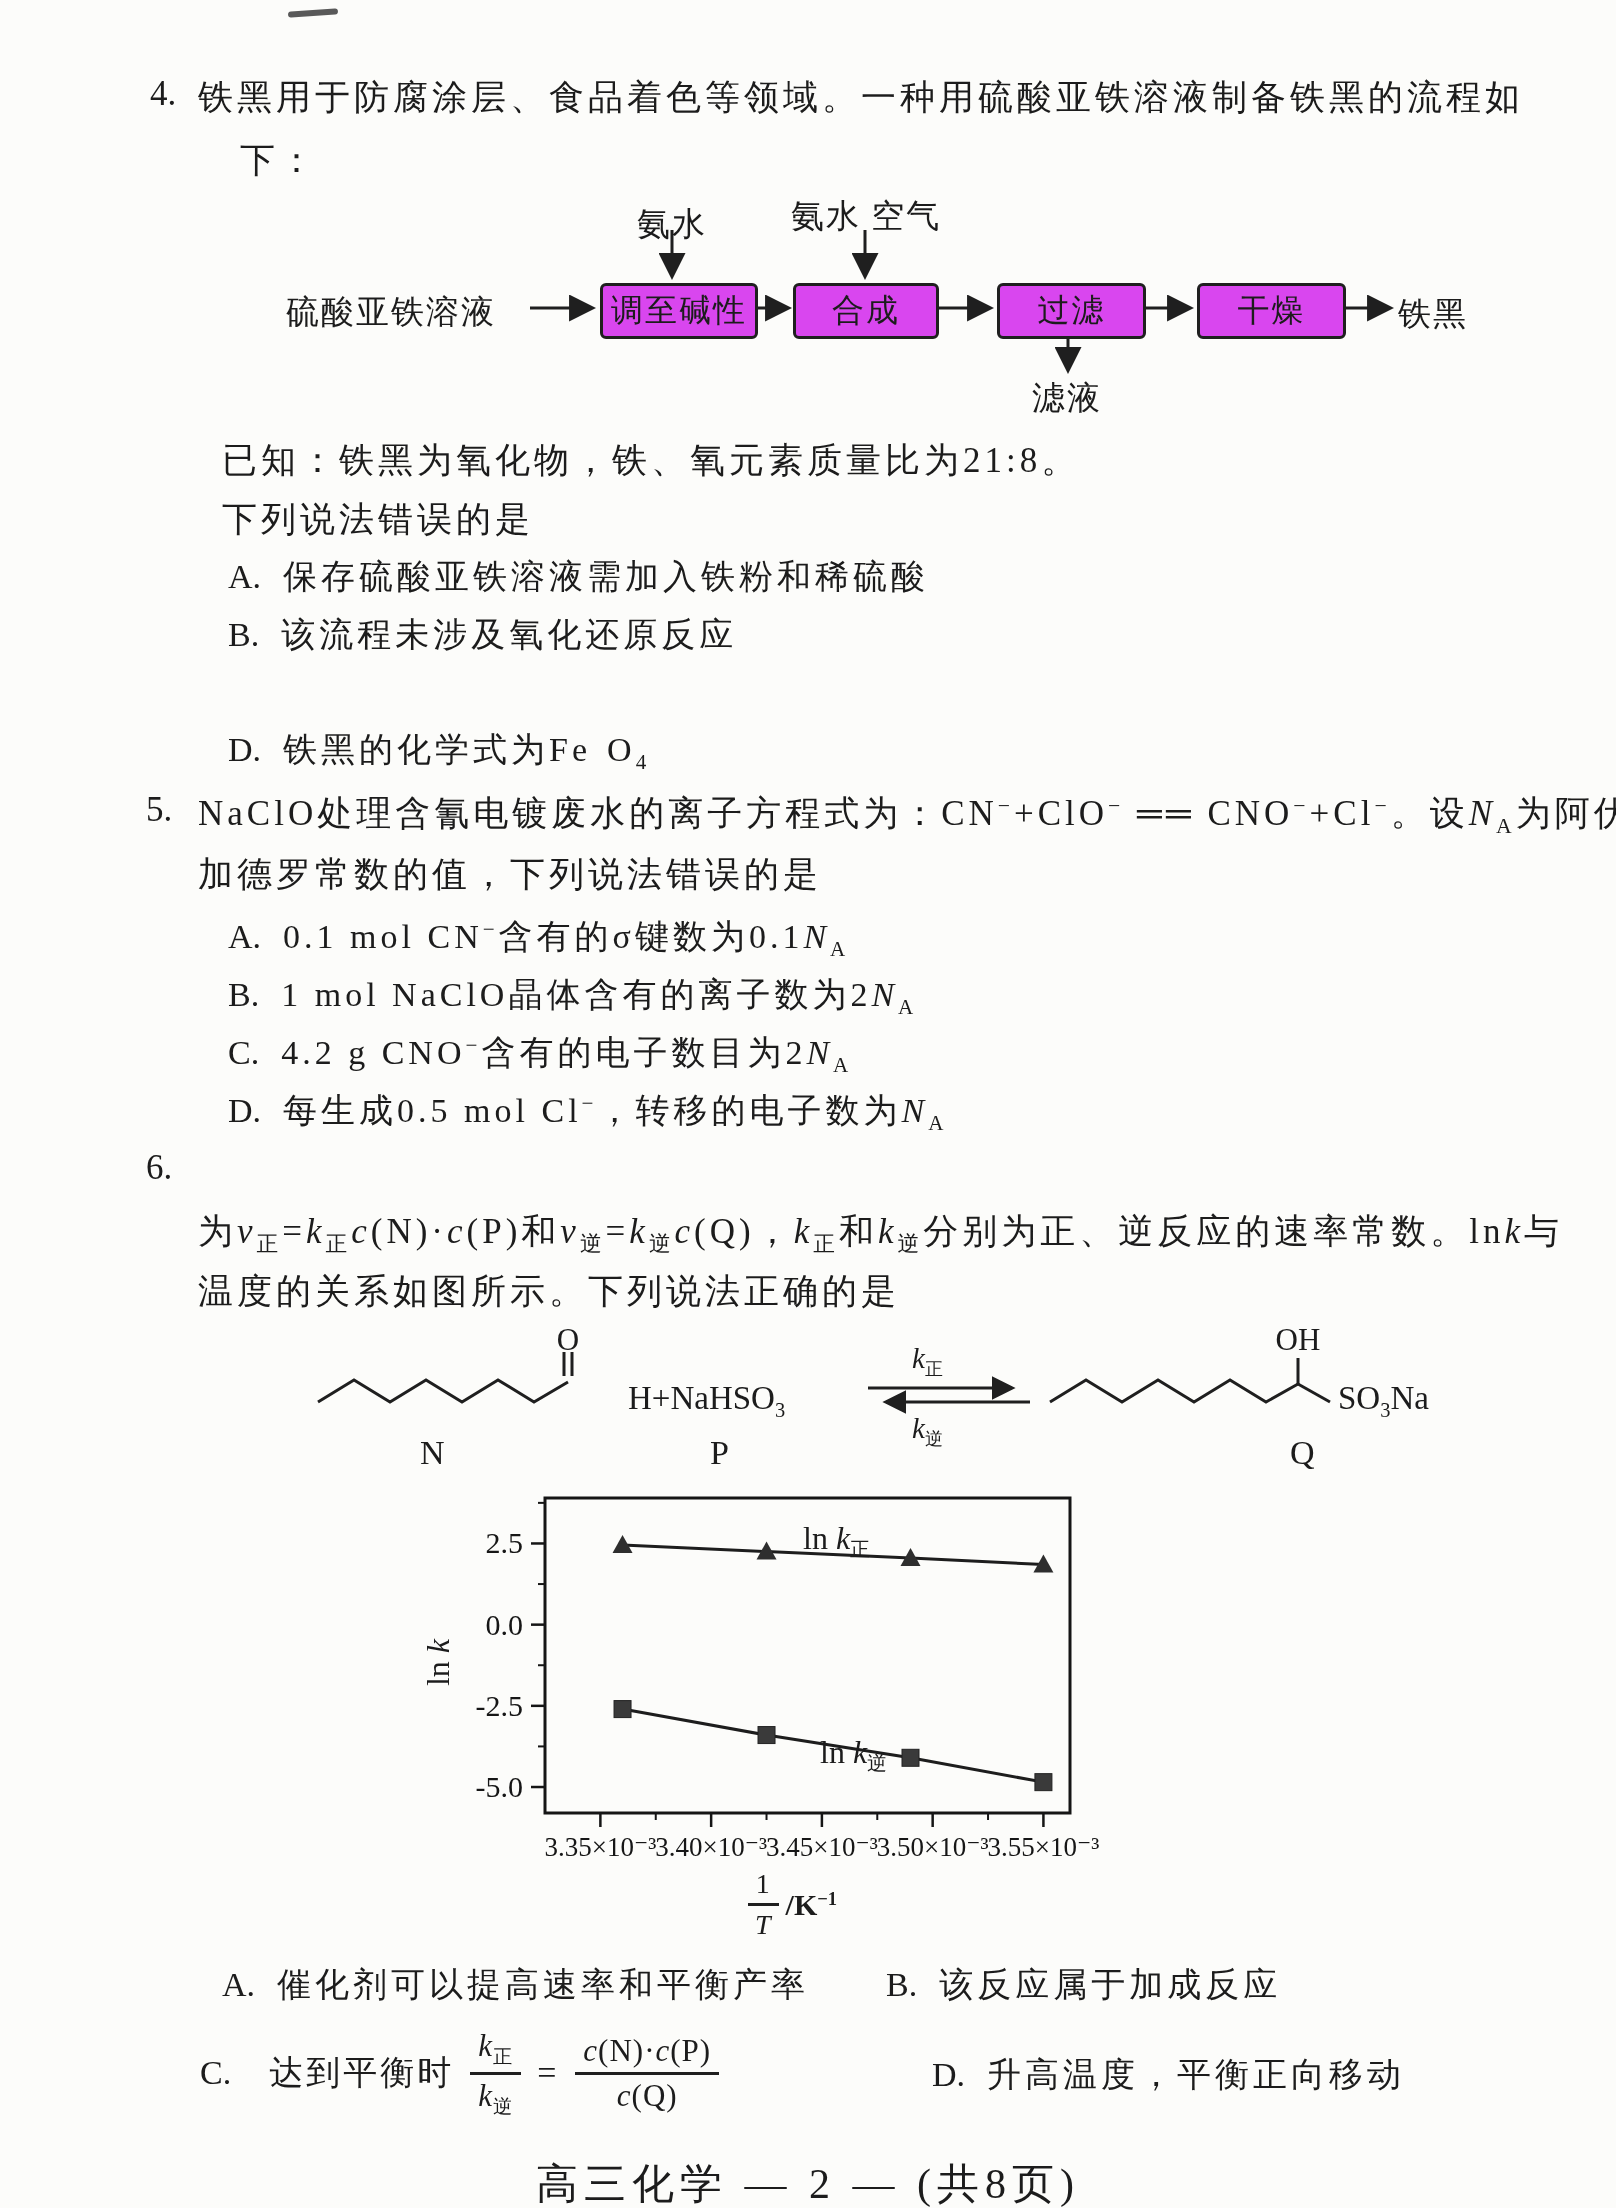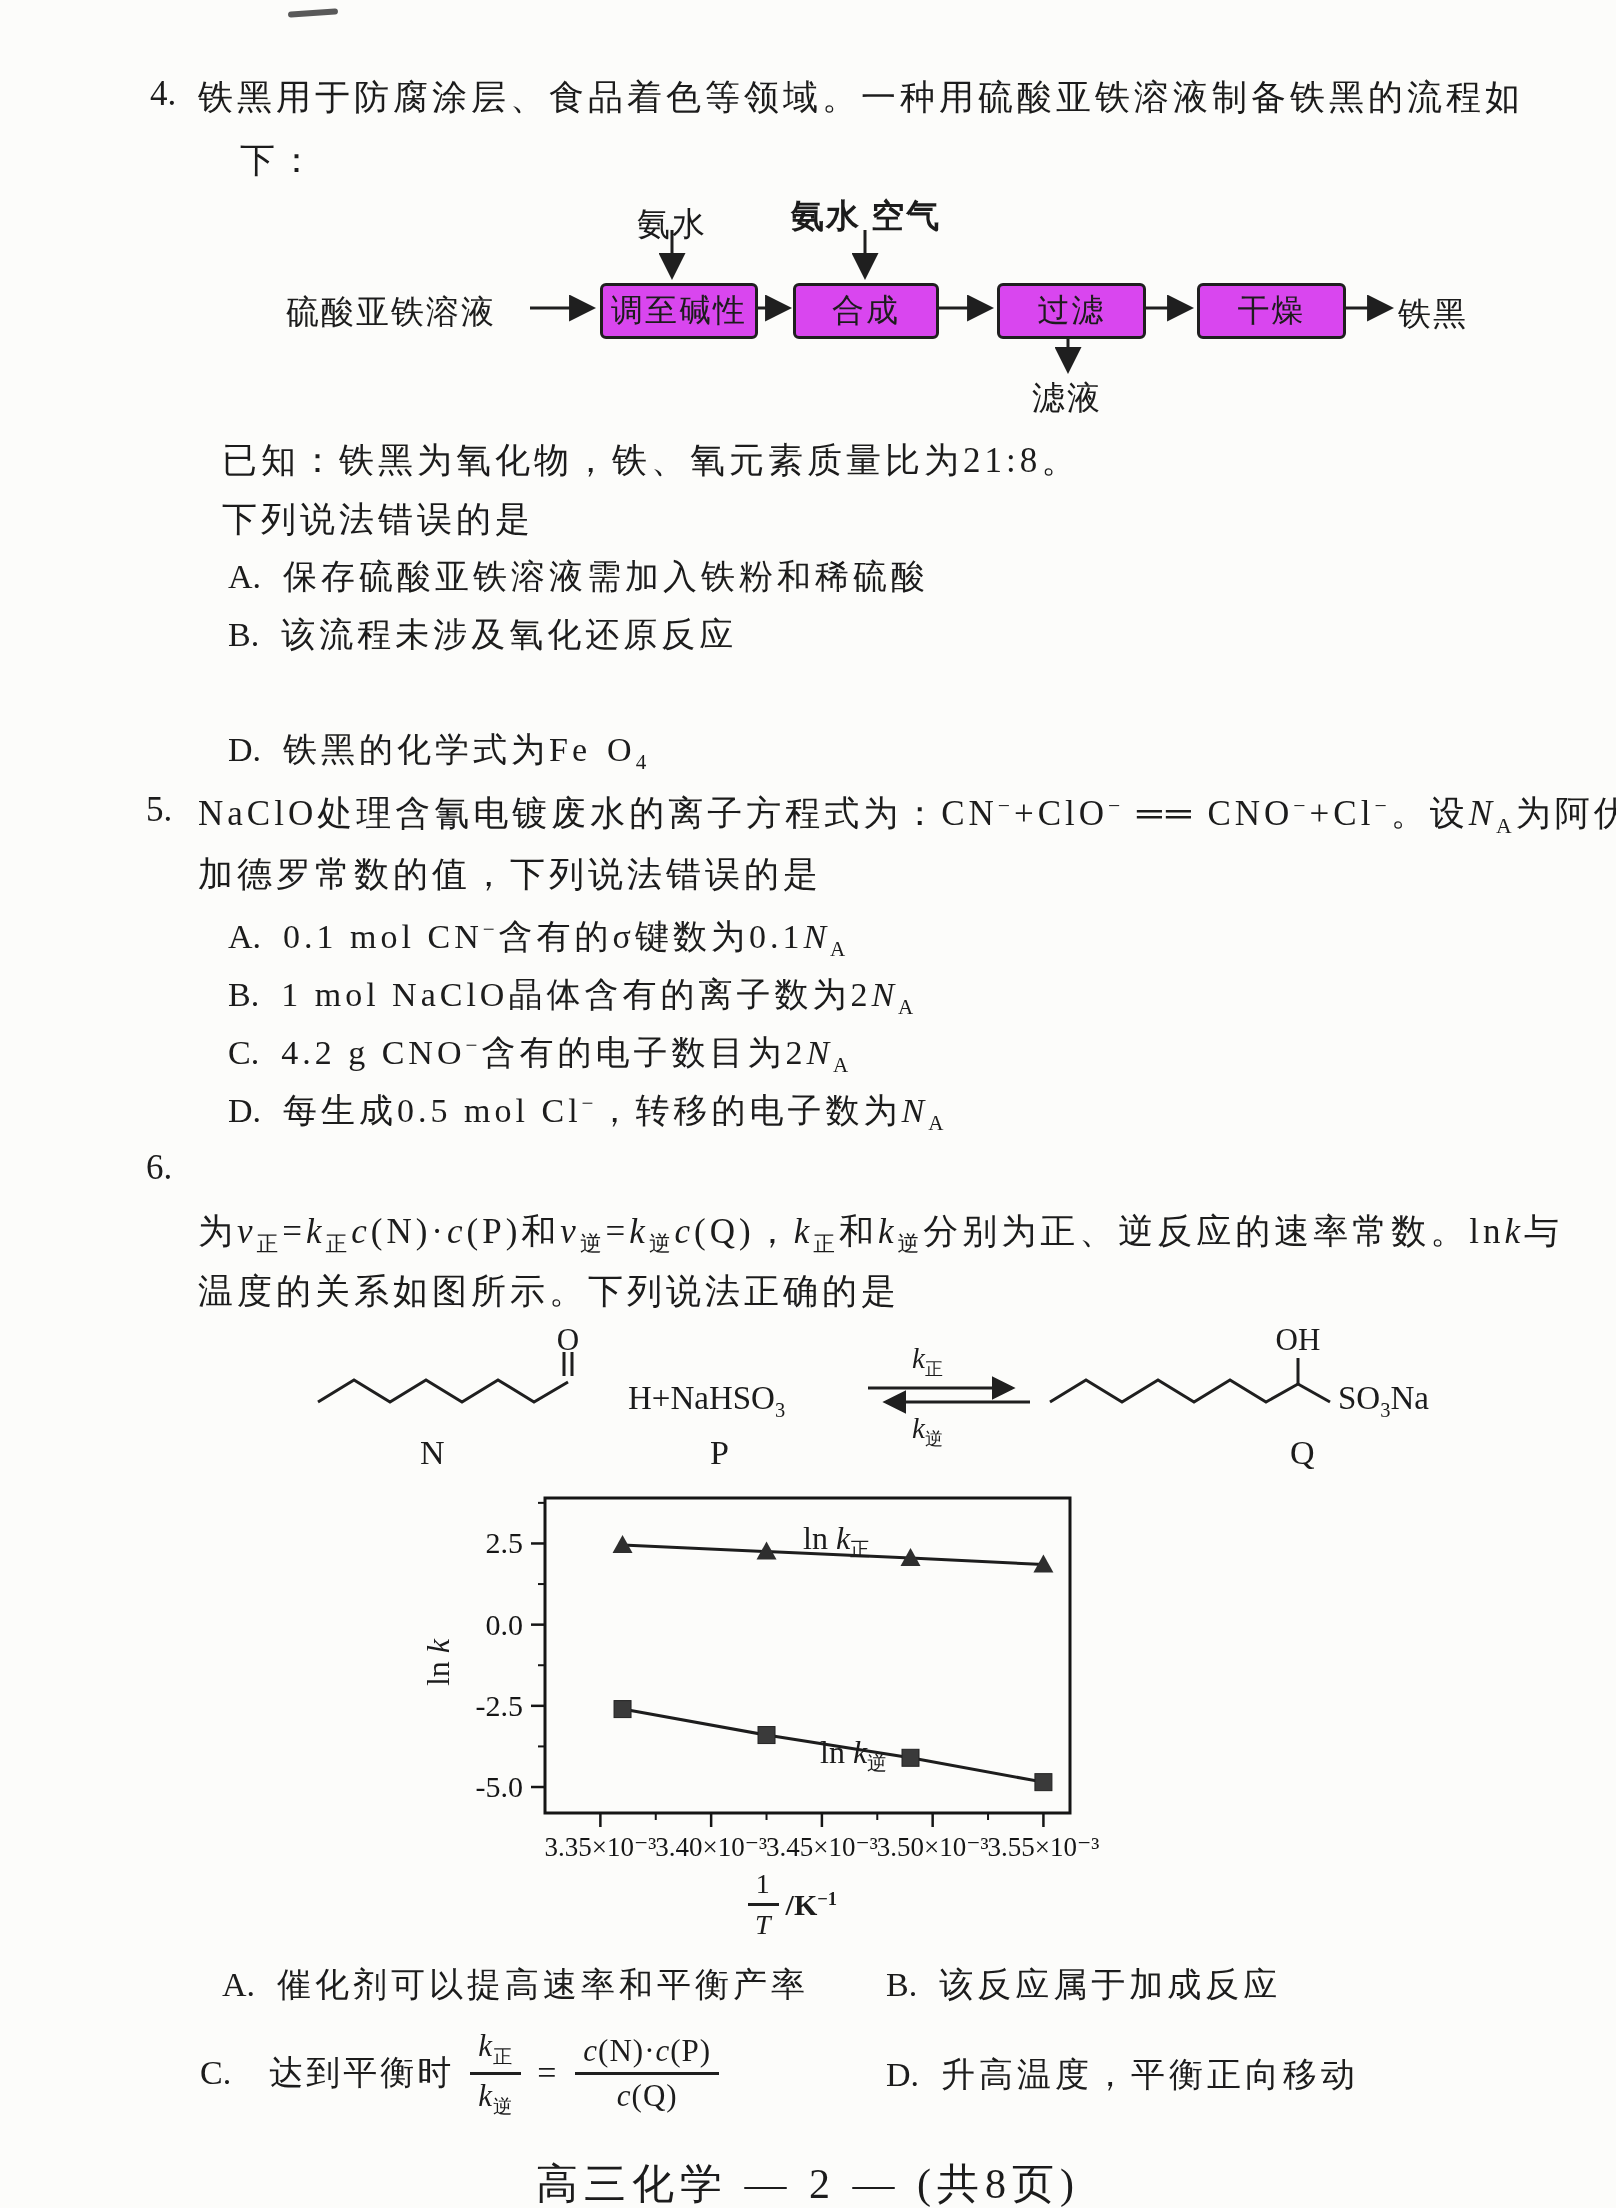--- a/index.html
+++ b/index.html
@@ -55,21 +55,21 @@
         <line x1="524" y1="118" x2="558" y2="118" marker-end="url(#ah)"></line>
         <line x1="706" y1="118" x2="760" y2="118" marker-end="url(#ah)"></line>
         <line x1="912" y1="118" x2="960" y2="118" marker-end="url(#ah)"></line>
         <line x1="1112" y1="118" x2="1160" y2="118" marker-end="url(#ah)"></line>
         <line x1="838" y1="146" x2="838" y2="180" marker-end="url(#ah)"></line>
       </g>
     </svg>
   </div>
 
   <div class="t ctr" style="left:600px;top:194px;width:144px;font-size:33px;letter-spacing:2px;margin-top:8px;">氨水</div>
-  <div class="t ctr" style="left:780px;top:194px;width:172px;font-size:33px;letter-spacing:2px;font-weight:bold;">氨水 空气</div>
+  <div class="t ctr" style="left:780px;top:194px;width:172px;font-size:33px;letter-spacing:2px;">氨水 空气</div>
   <div class="t" style="left:286px;top:290px;font-size:33px;letter-spacing:2px;">硫酸亚铁溶液</div>
   <div class="box" style="left:600px;top:283px;width:152px;height:50px;">调至碱性</div>
   <div class="box" style="left:793px;top:283px;width:140px;height:50px;">合成</div>
   <div class="box" style="left:997px;top:283px;width:143px;height:50px;">过滤</div>
   <div class="box" style="left:1197px;top:283px;width:143px;height:50px;">干燥</div>
   <div class="t" style="left:1398px;top:292px;font-size:33px;letter-spacing:2px;">铁黑</div>
   <div class="t" style="left:1032px;top:376px;font-size:33px;letter-spacing:2px;">滤液</div>
 
   <div class="t cjk" style="left:222px;top:437px;">已知：铁黑为氧化物，铁、氧元素质量比为21:8。</div>
   <div class="t cjk" style="left:222px;top:496px;">下列说法错误的是</div>
@@ -181,17 +181,17 @@
     <span class="frac">
       <span class="num"><span class="it">k</span><sub>正</sub></span>
       <span class="den"><span class="it">k</span><sub>逆</sub></span>
     </span>
     <span>=</span>
     <span class="frac">
       <span class="num"><span class="it">c</span><span>(N)·</span><span class="it">c</span><span>(P)</span></span>
       <span class="den"><span class="it">c</span><span>(Q)</span></span>
     </span>
   </div>
-  <div class="t opt" style="left:886px;top:2052px;font-family:Liberation Serif, serif;"><span class="optlabel">D.</span><span><span>升高温度，平衡正向移动</span></span></div>
+  <div class="t opt" style="left:932px;top:2052px;font-family:Liberation Serif, serif;"><span class="optlabel">D.</span><span><span>升高温度，平衡正向移动</span></span></div>
 
   <div class="footer" style="top:2156px;">高三化学 — 2 — (共8页)</div>
 
 </div>
 
 </body></html>

